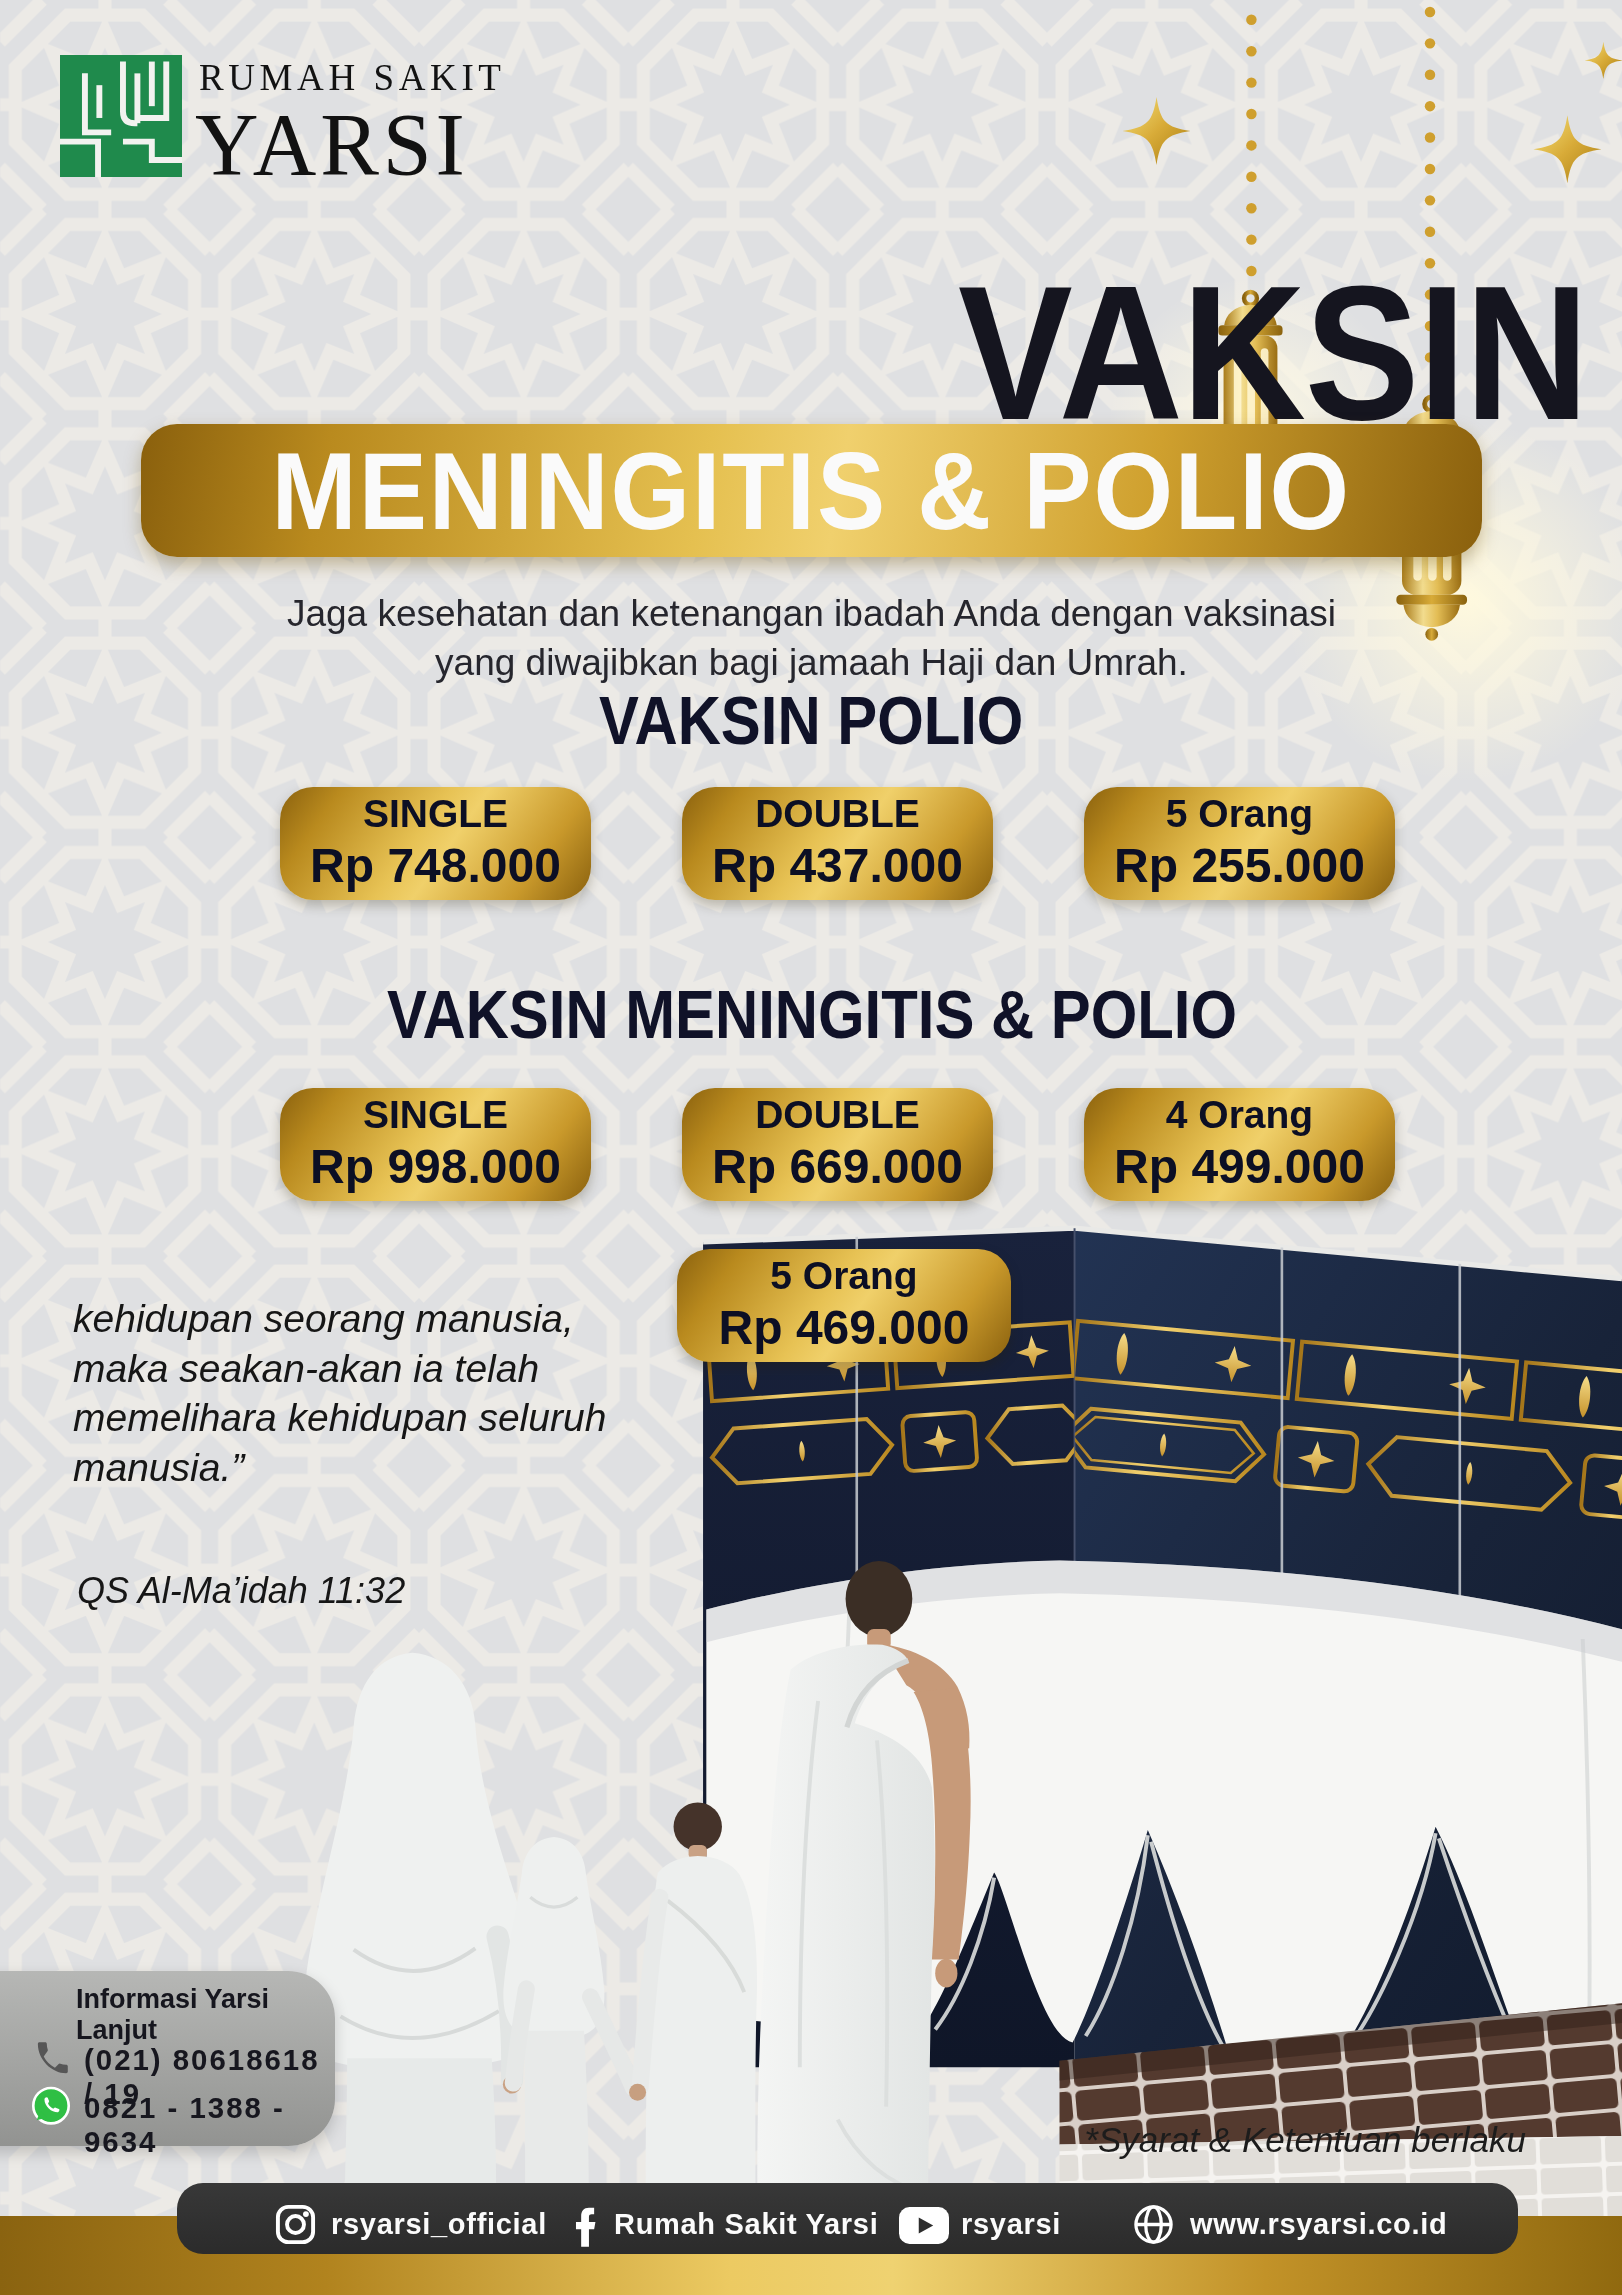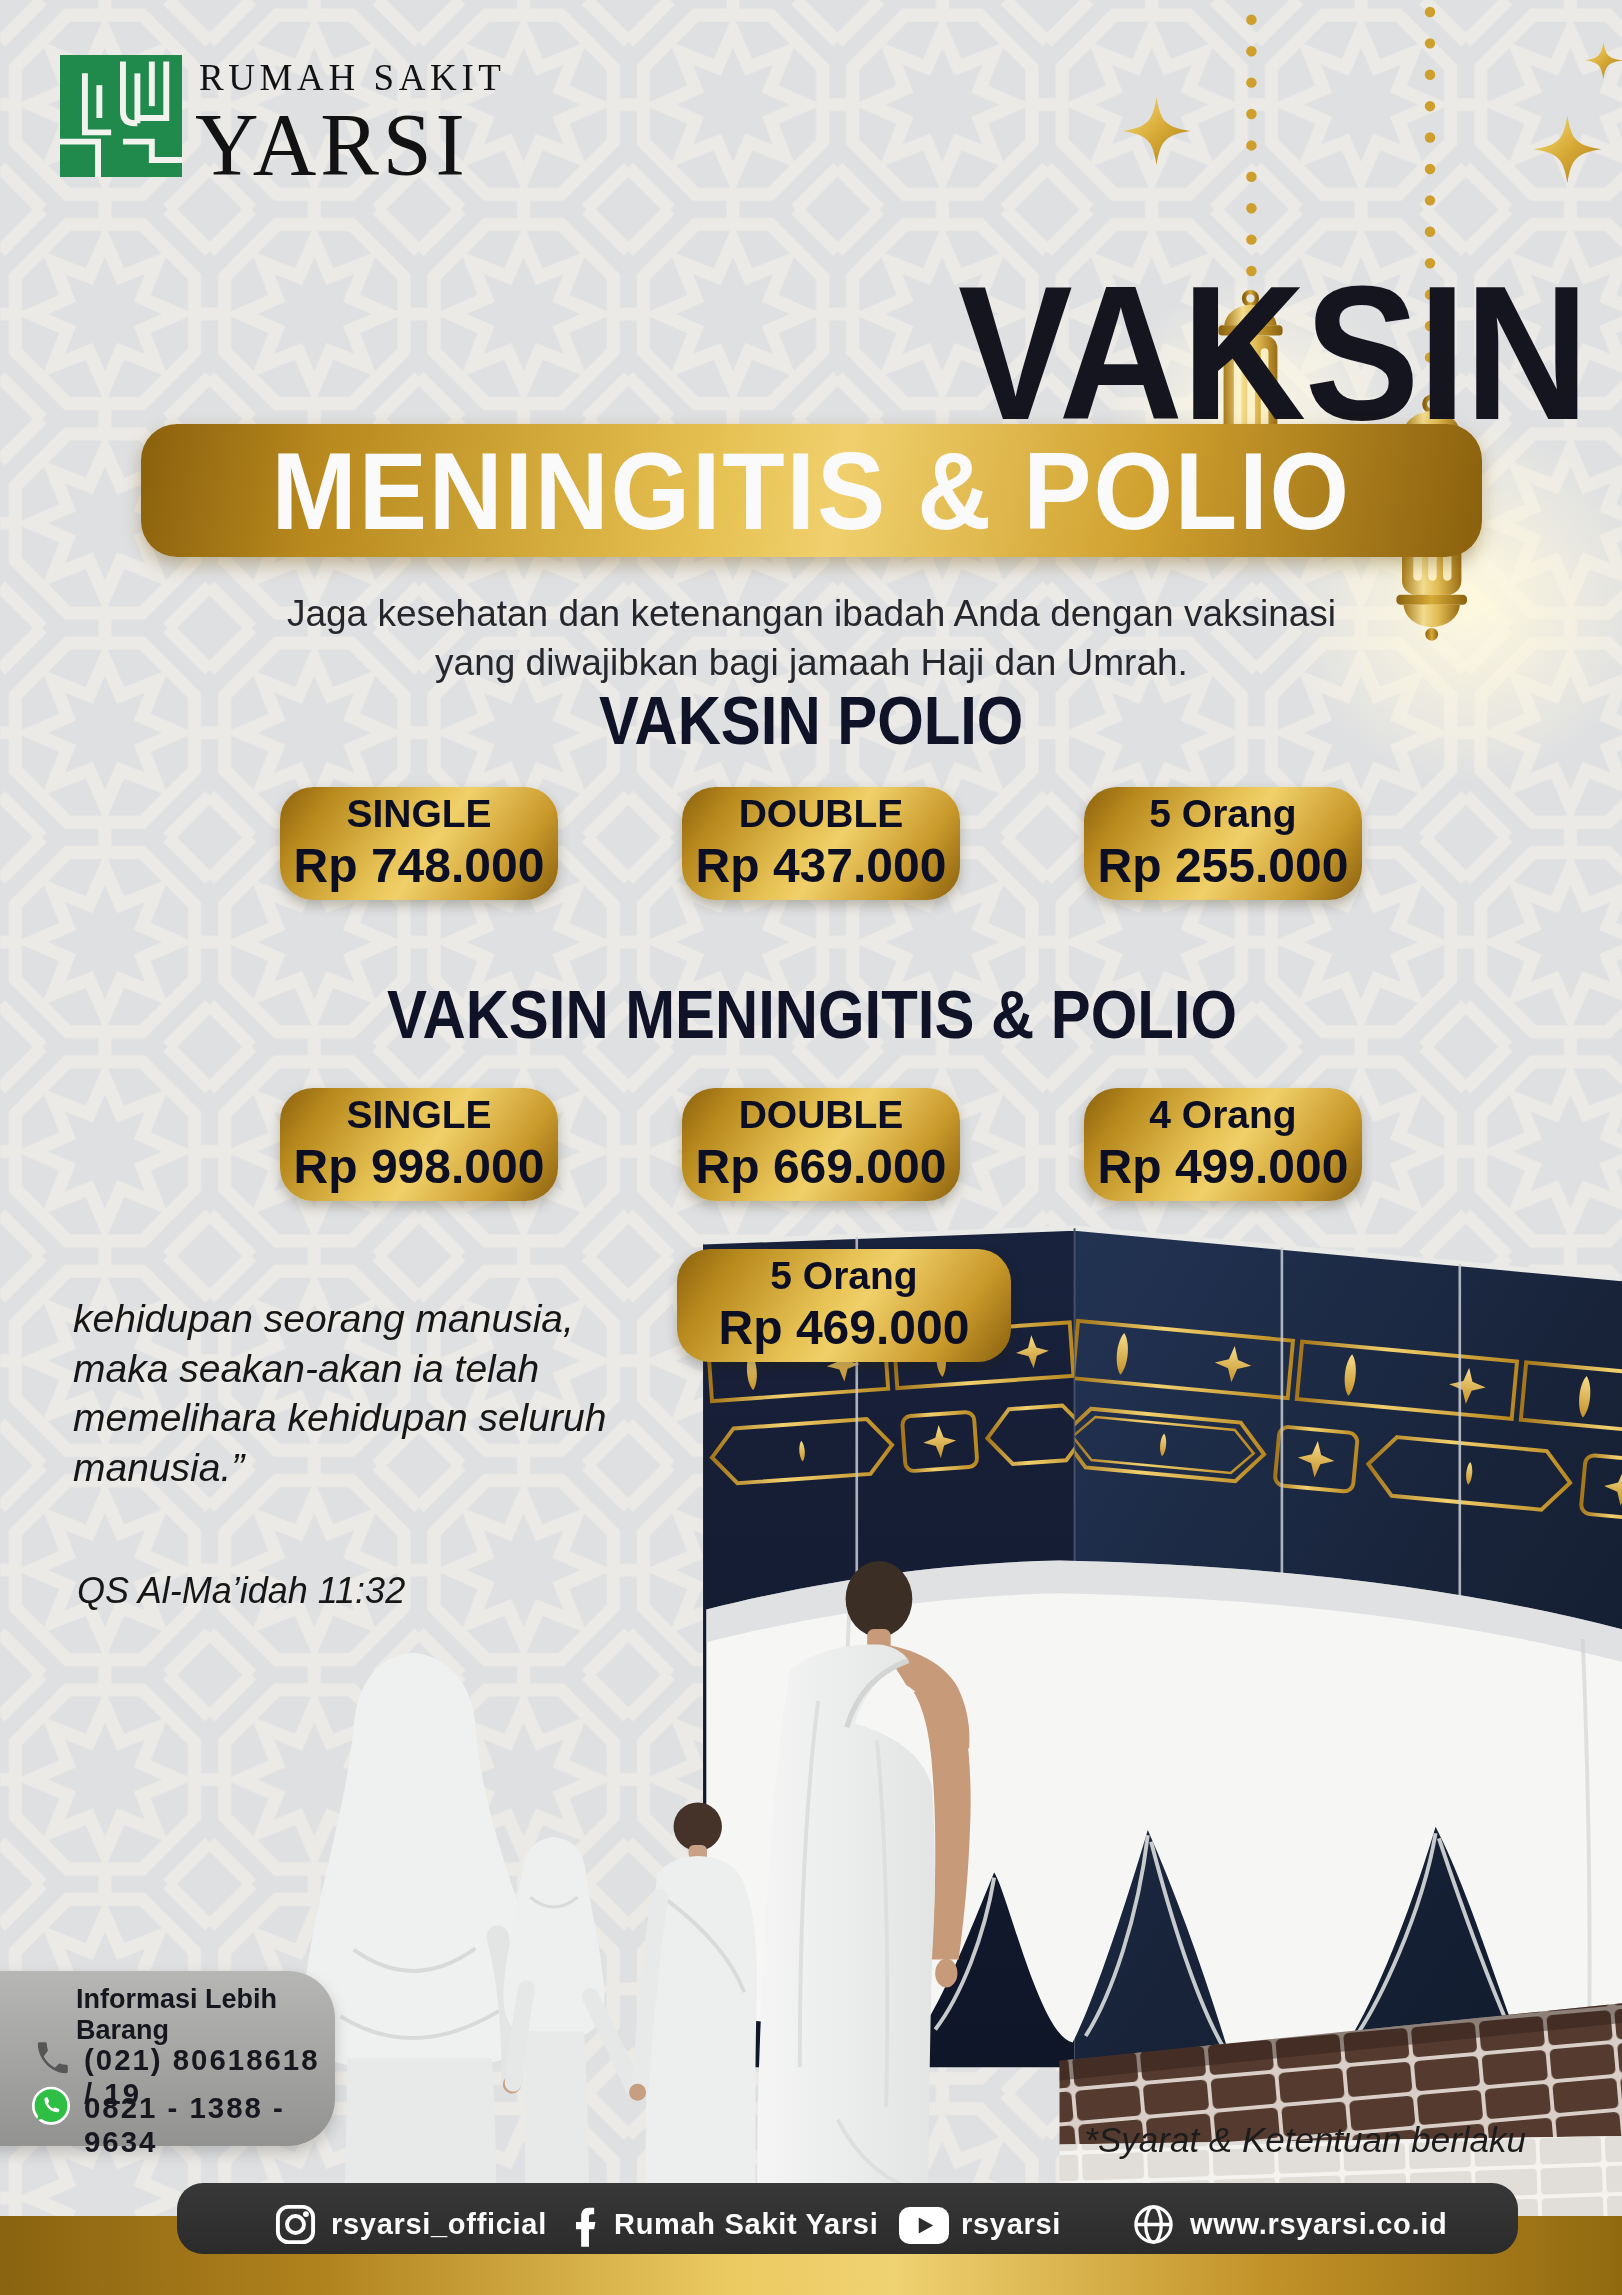--- a/index.html
+++ b/index.html
@@ -13,21 +13,21 @@
   .brand-line2{font-family:"Liberation Serif",serif;font-size:88px;letter-spacing:3.9px;color:#121212;line-height:1;}
   
   .hero-title{font-size:191px;font-weight:700;color:#15151f;line-height:1;letter-spacing:-1.3px;}
   .gold-banner{left:141px;top:424px;width:1341px;height:133px;border-radius:36px;
     background:linear-gradient(100deg,#8a600d 0%,#b98a1e 14%,#e5c050 42%,#f0d06d 52%,#cfa02e 75%,#8a600d 100%);
     box-shadow:0 7.9px 17px rgba(110,80,10,.35);display:flex;align-items:center;justify-content:center;}
   .gold-banner-text{font-size:110px;font-weight:700;color:#fafafa;letter-spacing:2px;}
   .subtitle{font-size:37px;color:#26262d;line-height:1.32;}
   .section-heading{font-size:65px;font-weight:700;color:#101228;letter-spacing:0px;}
   
-  .pill{width:278px;height:113px;border-radius:33px;
+  .pill{width:311px;height:113px;border-radius:33px;
     background:linear-gradient(125deg,#8a610e 0%,#b98a1e 16%,#e7c254 44%,#f0d06a 54%,#c9992b 80%,#8a610e 100%);
     box-shadow:0 5.2px 11.8px rgba(40,30,5,.25);
     display:flex;flex-direction:column;align-items:center;justify-content:center;}
   .pill-label{font-size:39px;font-weight:700;color:#0c0f24;line-height:1.15;}
   .pill-price{font-size:48px;font-weight:700;color:#0c0f24;line-height:1.2;}
   
   .quote{font-size:39px;font-style:italic;color:#161616;line-height:1.27;}
   .quote-src{font-size:36px;font-style:italic;color:#161616;}
   
   .contact-card{left:-52px;top:1971px;width:387px;height:175px;border-radius:0 47px 47px 0;
@@ -365,21 +365,21 @@
       <path d="M960,320 C975,480 978,680 974,880" stroke="#dcdfde" stroke-width="6" fill="none"></path>
       <path d="M900,900 C930,960 980,1000 1030,1010" stroke="#dcdfde" stroke-width="6" fill="none"></path>
     </g>
   </svg>
 
   <div class="abs terms">*Syarat &amp; Ketentuan berlaku</div>
 
   <div class="abs gold-band"></div>
 
   <div class="abs contact-card">
-    <div class="contact-title">Informasi Lebih Barang</div>
+    <div class="contact-title">Informasi Yarsi Lanjut</div>
     <svg class="abs" style="left:85px;top:68px;" width="39" height="39" viewBox="0 0 24 24">
       <path d="M6.6,10.8c1.5,3,3.9,5.4,6.9,6.9l2.3-2.3c0.3-0.3,0.7-0.4,1-0.2c1.1,0.4,2.3,0.6,3.6,0.6c0.6,0,1,0.4,1,1V20c0,0.6-0.4,1-1,1C11.4,21,3,12.6,3,3c0-0.6,0.4-1,1-1h3.5c0.6,0,1,0.4,1,1c0,1.2,0.2,2.4,0.6,3.6c0.1,0.3,0,0.7-0.2,1L6.6,10.8z" fill="#565656"></path>
     </svg>
     <div class="contact-num" style="left:136px;top:72px;">(021) 80618618 / 19</div>
     <svg class="abs" style="left:82px;top:115px;" width="42" height="42" viewBox="0 0 64 64">
       <circle cx="32" cy="30" r="27" fill="#2fbf44" stroke="#ffffff" stroke-width="4"></circle>
       <path d="M10,52 L16,38 L26,48 Z" fill="#2fbf44"></path>
       <path d="M22,20 c0-2,4-4,5-2 l2,5 c0.5,1,-1,2.5,-1.5,3.5 c1.5,3.5,4.5,6.5,8,8 c1,-0.5,2.5,-2,3.5,-1.5 l5,2 c2,1,0,5,-2,5 c-9,0-20,-9-20,-20 Z" fill="#ffffff"></path>
     </svg>
     <div class="contact-num" style="left:136px;top:120px;">0821 - 1388 - 9634</div>

